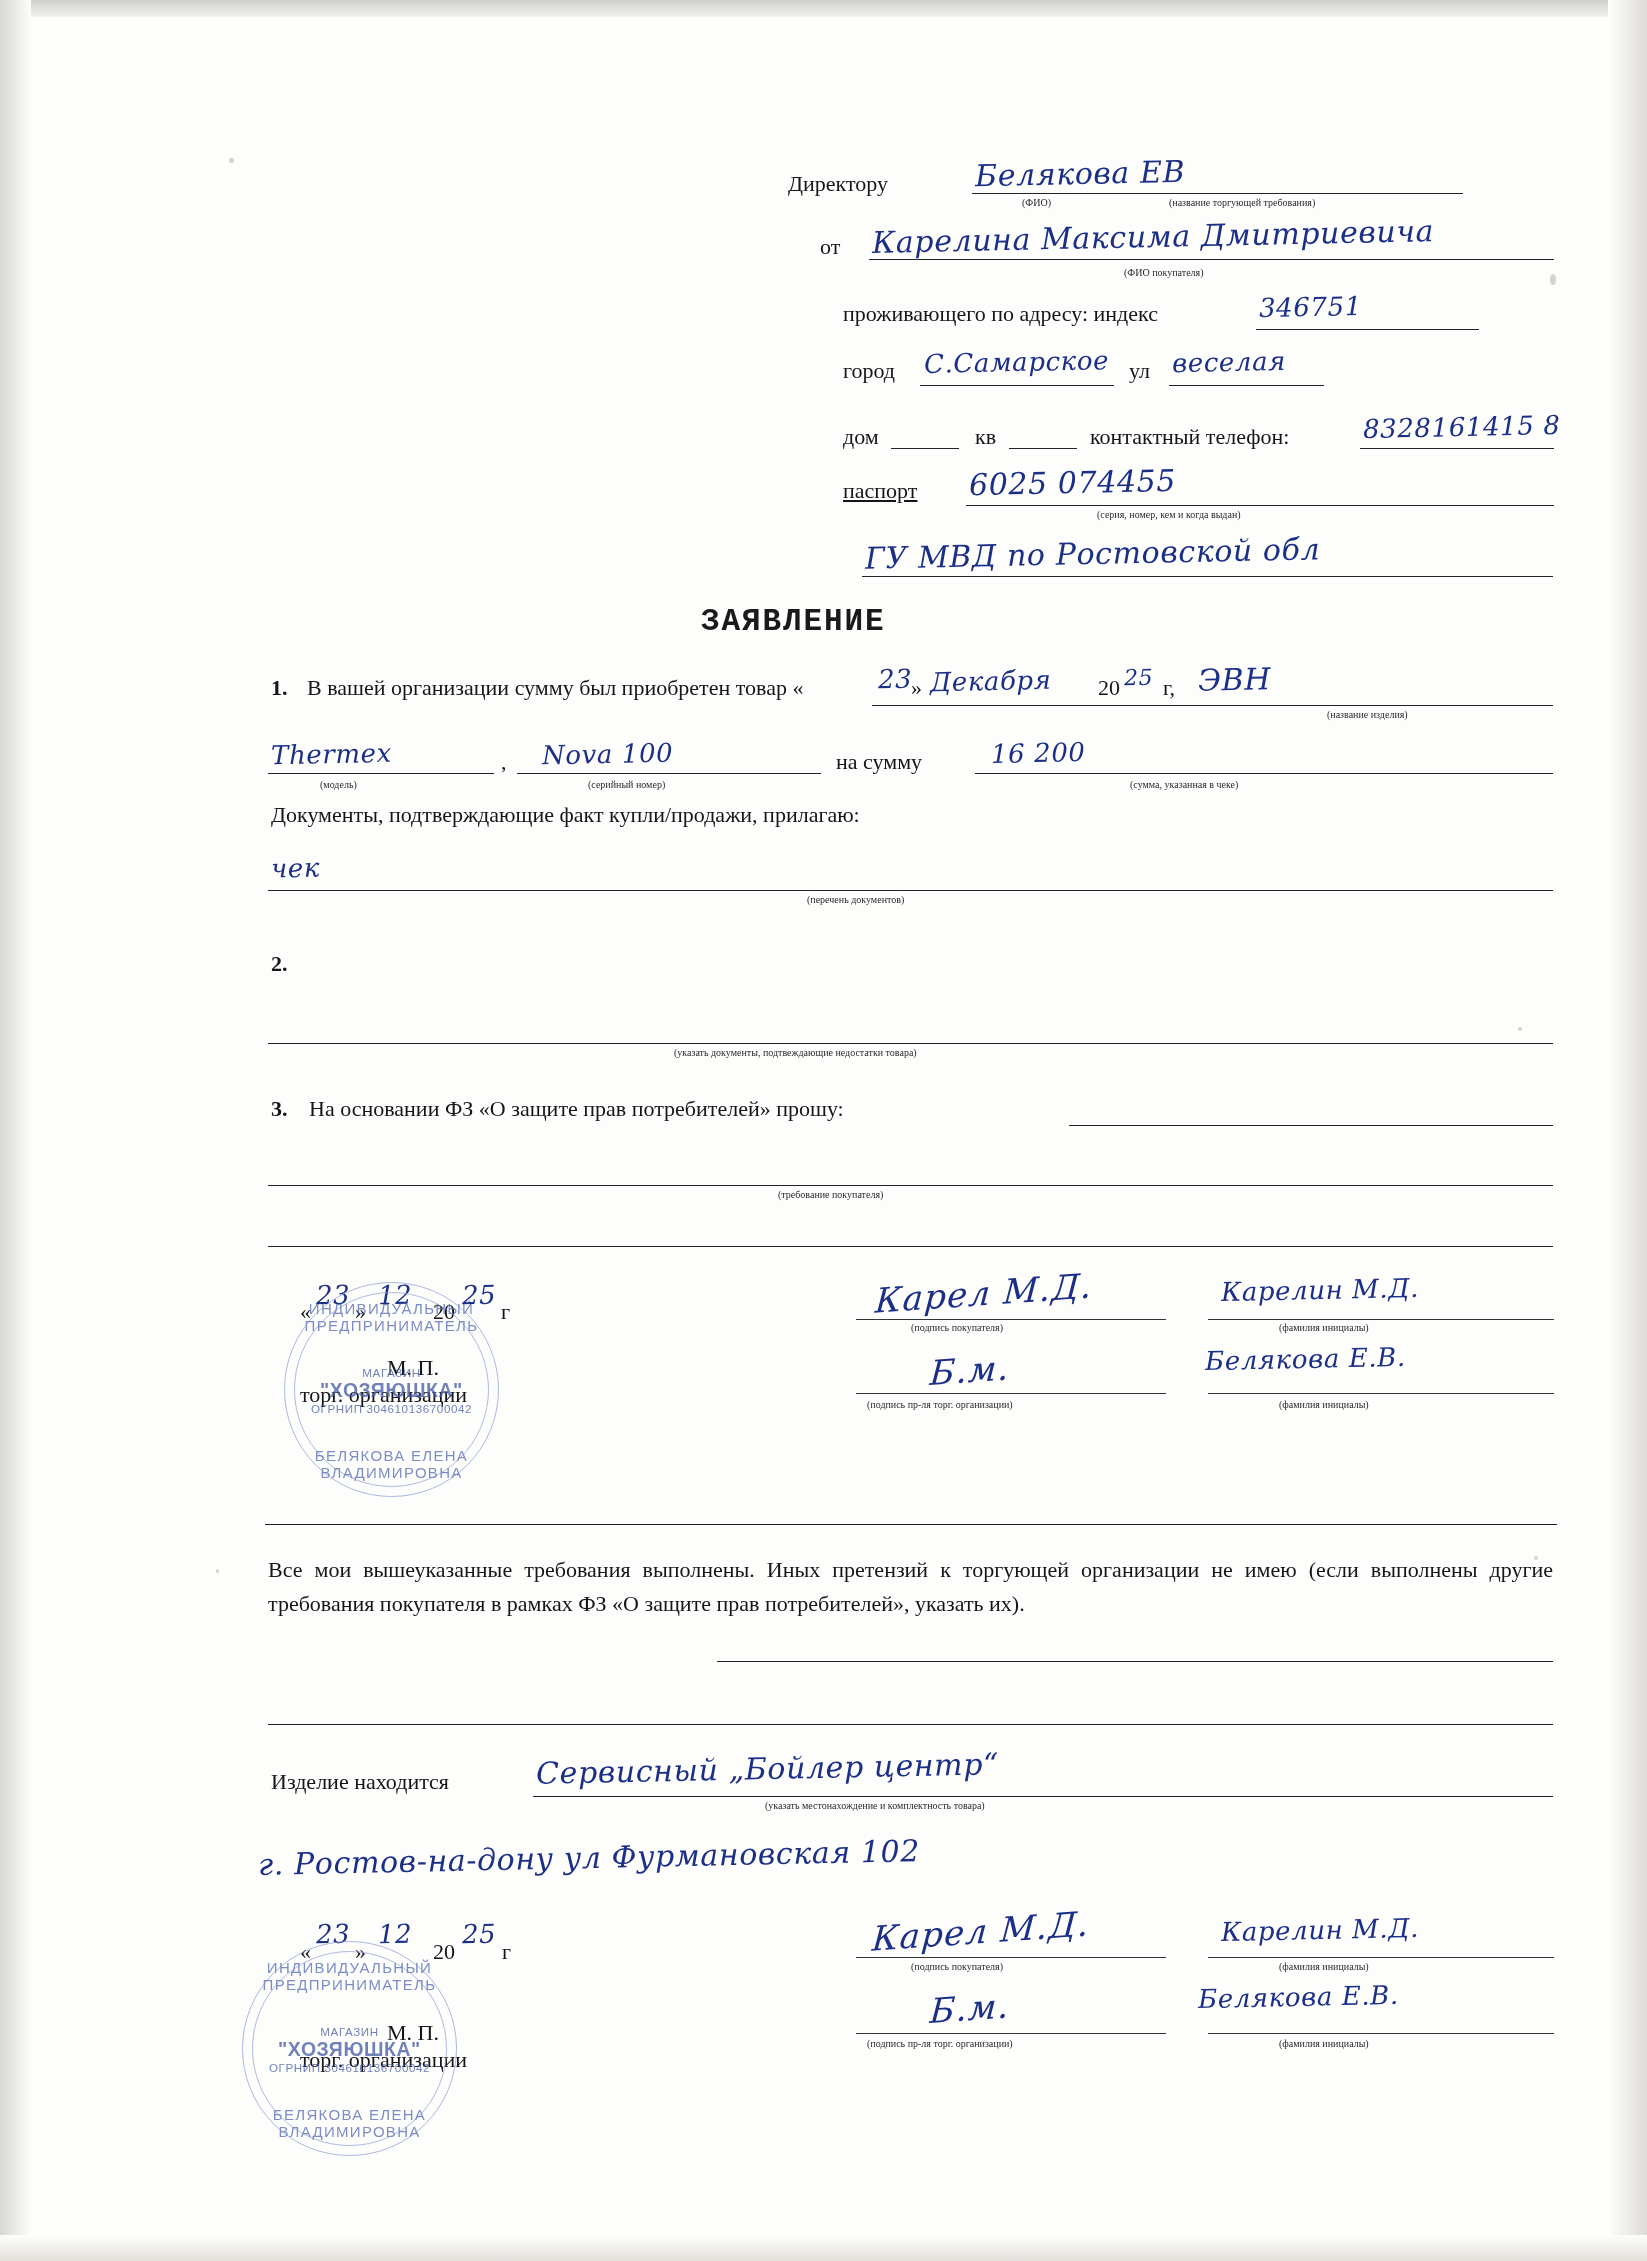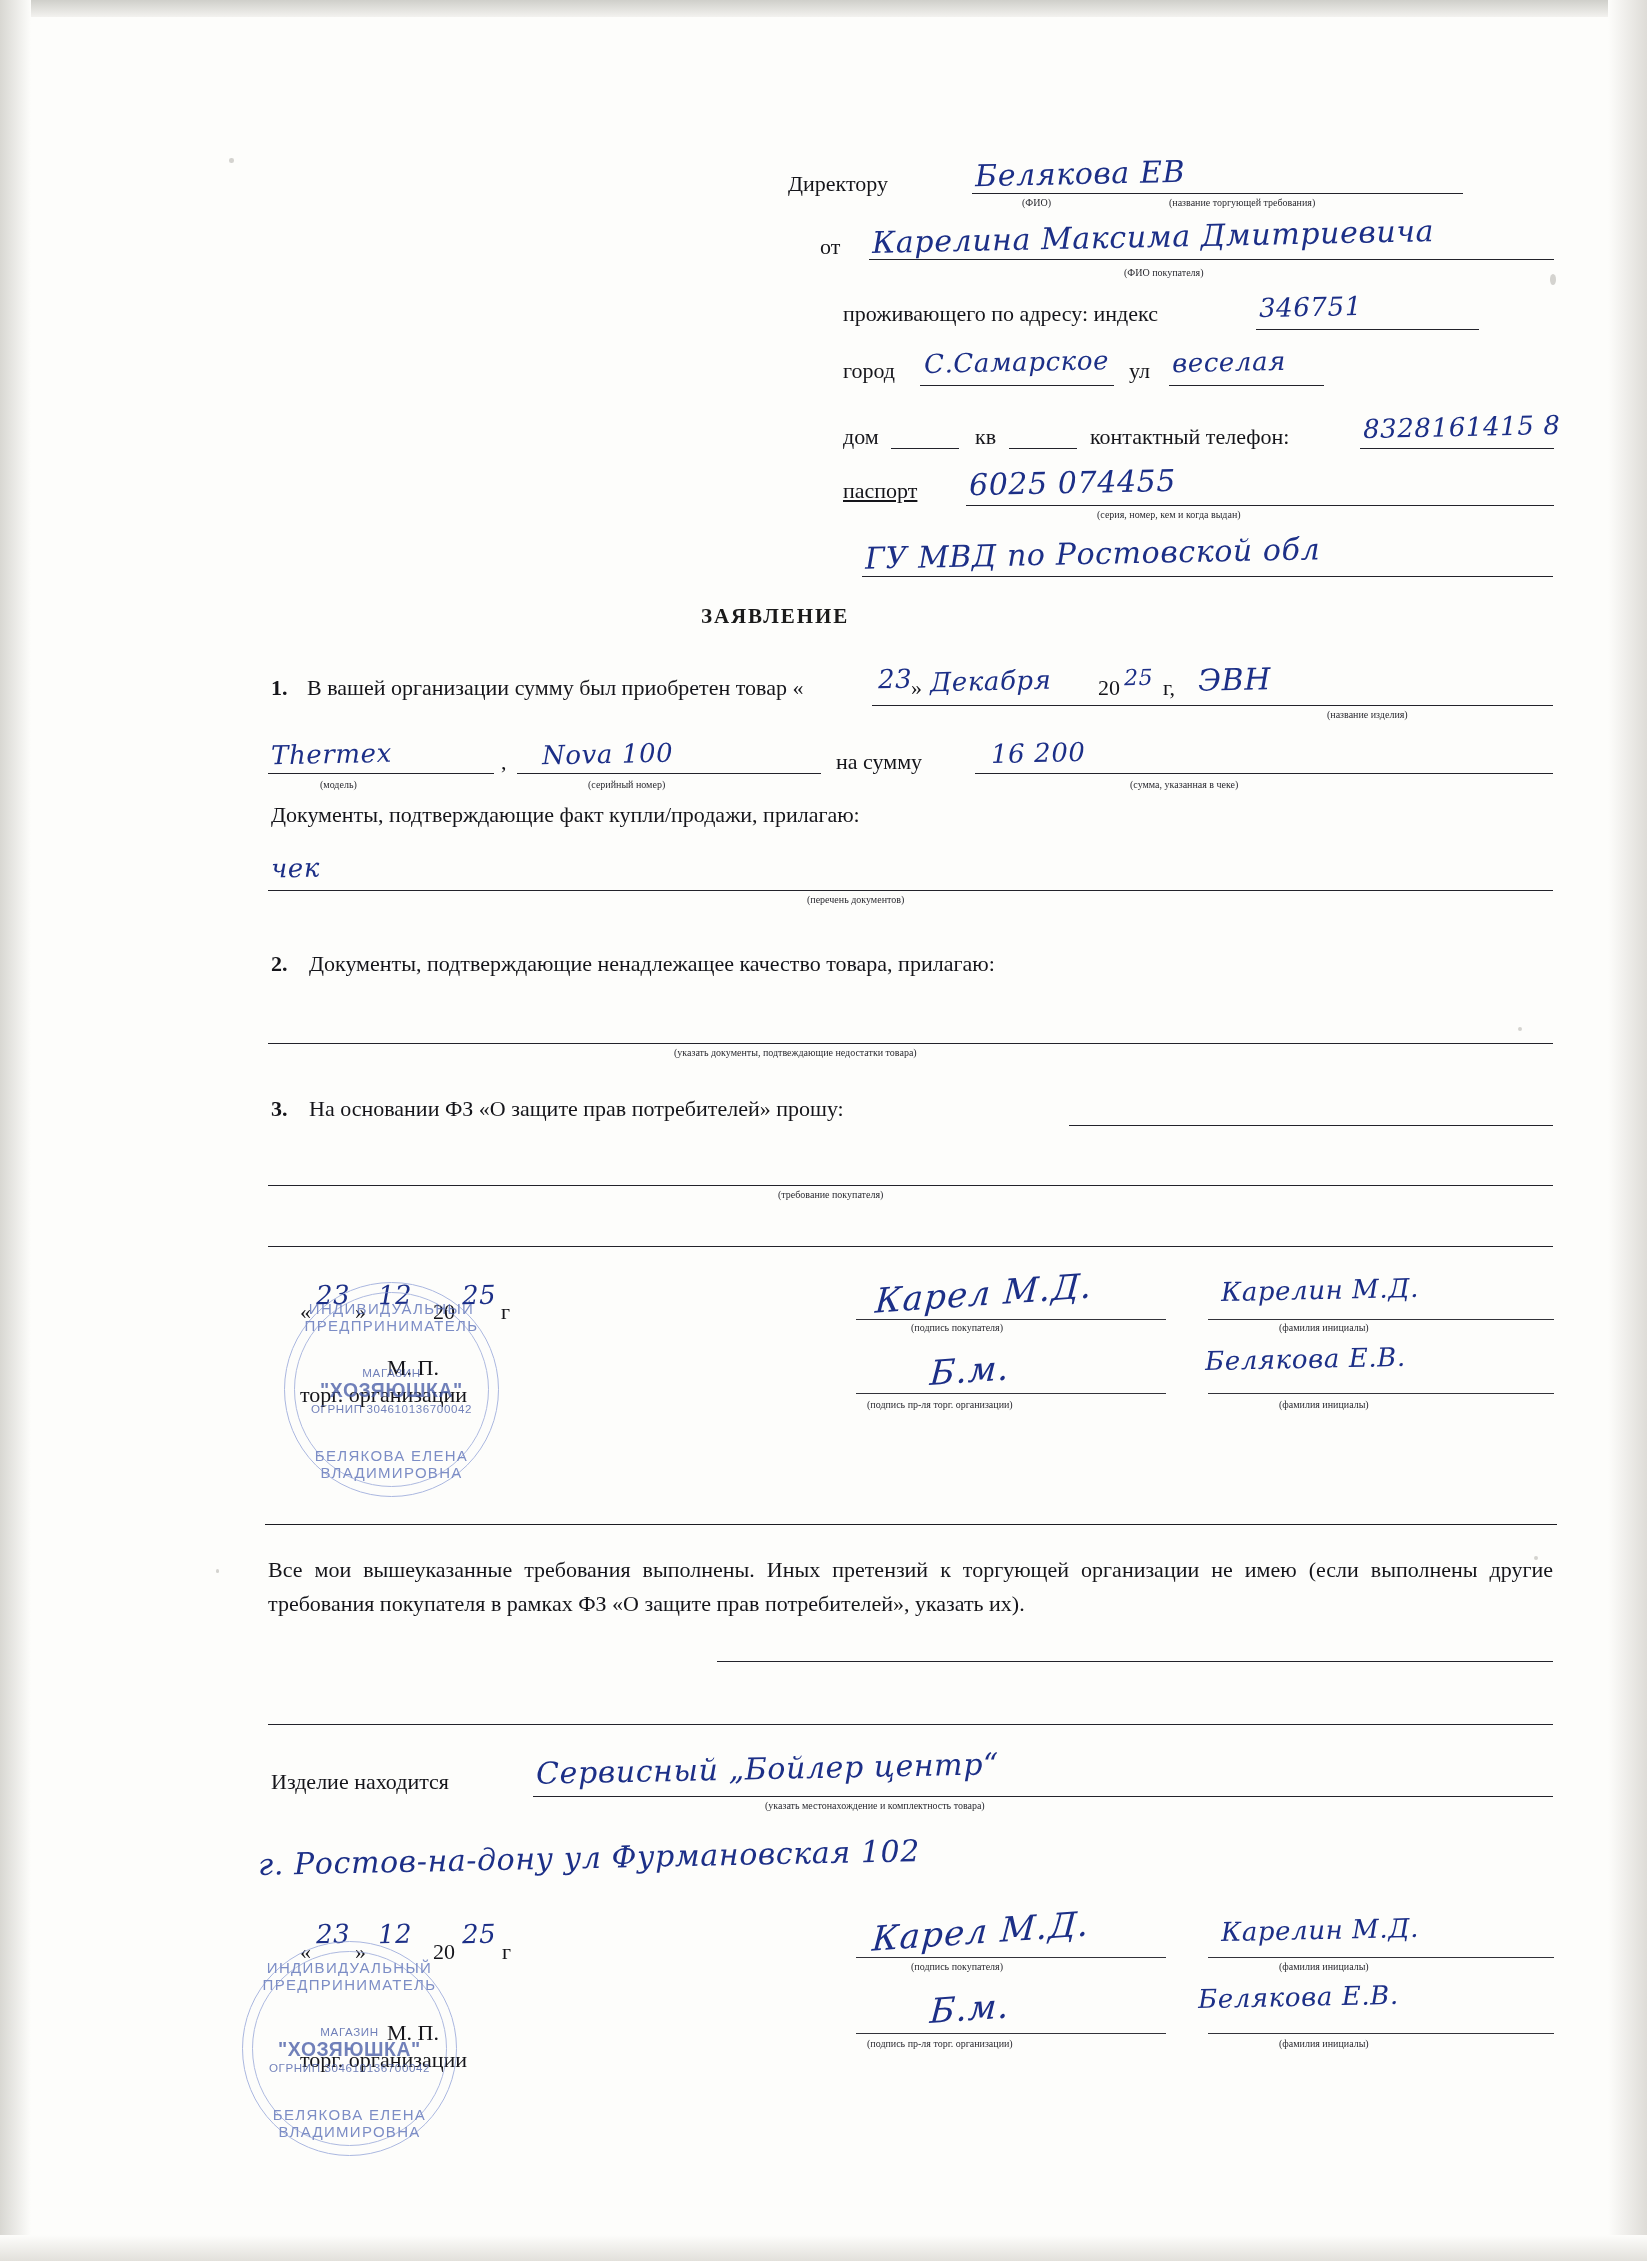--- a/index.html
+++ b/index.html
@@ -84,23 +84,23 @@
   .line.thin { border-bottom: 1px solid #33333a; }
 
   .hr {
     position: absolute;
     height: 0;
     border-bottom: 1.3px solid #1c1c22;
   }
 
   .title {
     position: absolute;
-    font-family: Liberation Serif, serif;
+    font-family: Liberation Mono, monospace;
     font-weight: bold;
-    font-size: 21px;
+    font-size: 31px;
     letter-spacing: 1.9px;
   }
 
   .para {
     position: absolute;
     font-family: "Liberation Serif", serif;
     font-size: 22px;
     line-height: 34px;
     text-align: justify;
     color: #15151a;
@@ -224,21 +224,20 @@
     <div class="hw" style="left:920px; top:719px;">16 200</div>
     <div class="line" style="left:904px; top:754px; width:578px;"></div>
     <div class="pr small" style="left:1059px; top:760px;">(сумма, указанная в чеке)</div>
 
     <div class="pr" style="left:200px; top:783px;">Документы, подтверждающие факт купли/продажи, прилагаю:</div>
     <div class="hw" style="left:200px; top:834px;">чек</div>
     <div class="line" style="left:197px; top:871px; width:1285px;"></div>
     <div class="pr small" style="left:736px; top:875px;">(перечень документов)</div>
 
     <div class="pr bold" style="left:200px; top:932px;">2.</div>
-    <div class="pr" style="left:238px; top:932px;">Документы, подтверждающие ненадлежащее качество товара, прилагаю:</div>
     <div class="hw" style="left:213px; top:987px;"></div>
     <div class="line" style="left:197px; top:1024px; width:1285px;"></div>
     <div class="pr small" style="left:578px; top:1028px;margin-left:25px;">(указать документы, подтвеждающие недостатки товара)</div>
 
     <div class="pr bold" style="left:200px; top:1077px;">3.</div>
     <div class="pr" style="left:238px; top:1077px;">На основании ФЗ «О защите прав потребителей» прошу:</div>
     <div class="hw" style="left:1014px; top:1067px;"></div>
     <div class="line" style="left:998px; top:1106px; width:484px;"></div>
     <div class="hw" style="left:213px; top:1127px;"></div>
     <div class="line" style="left:197px; top:1166px; width:1285px;"></div>

